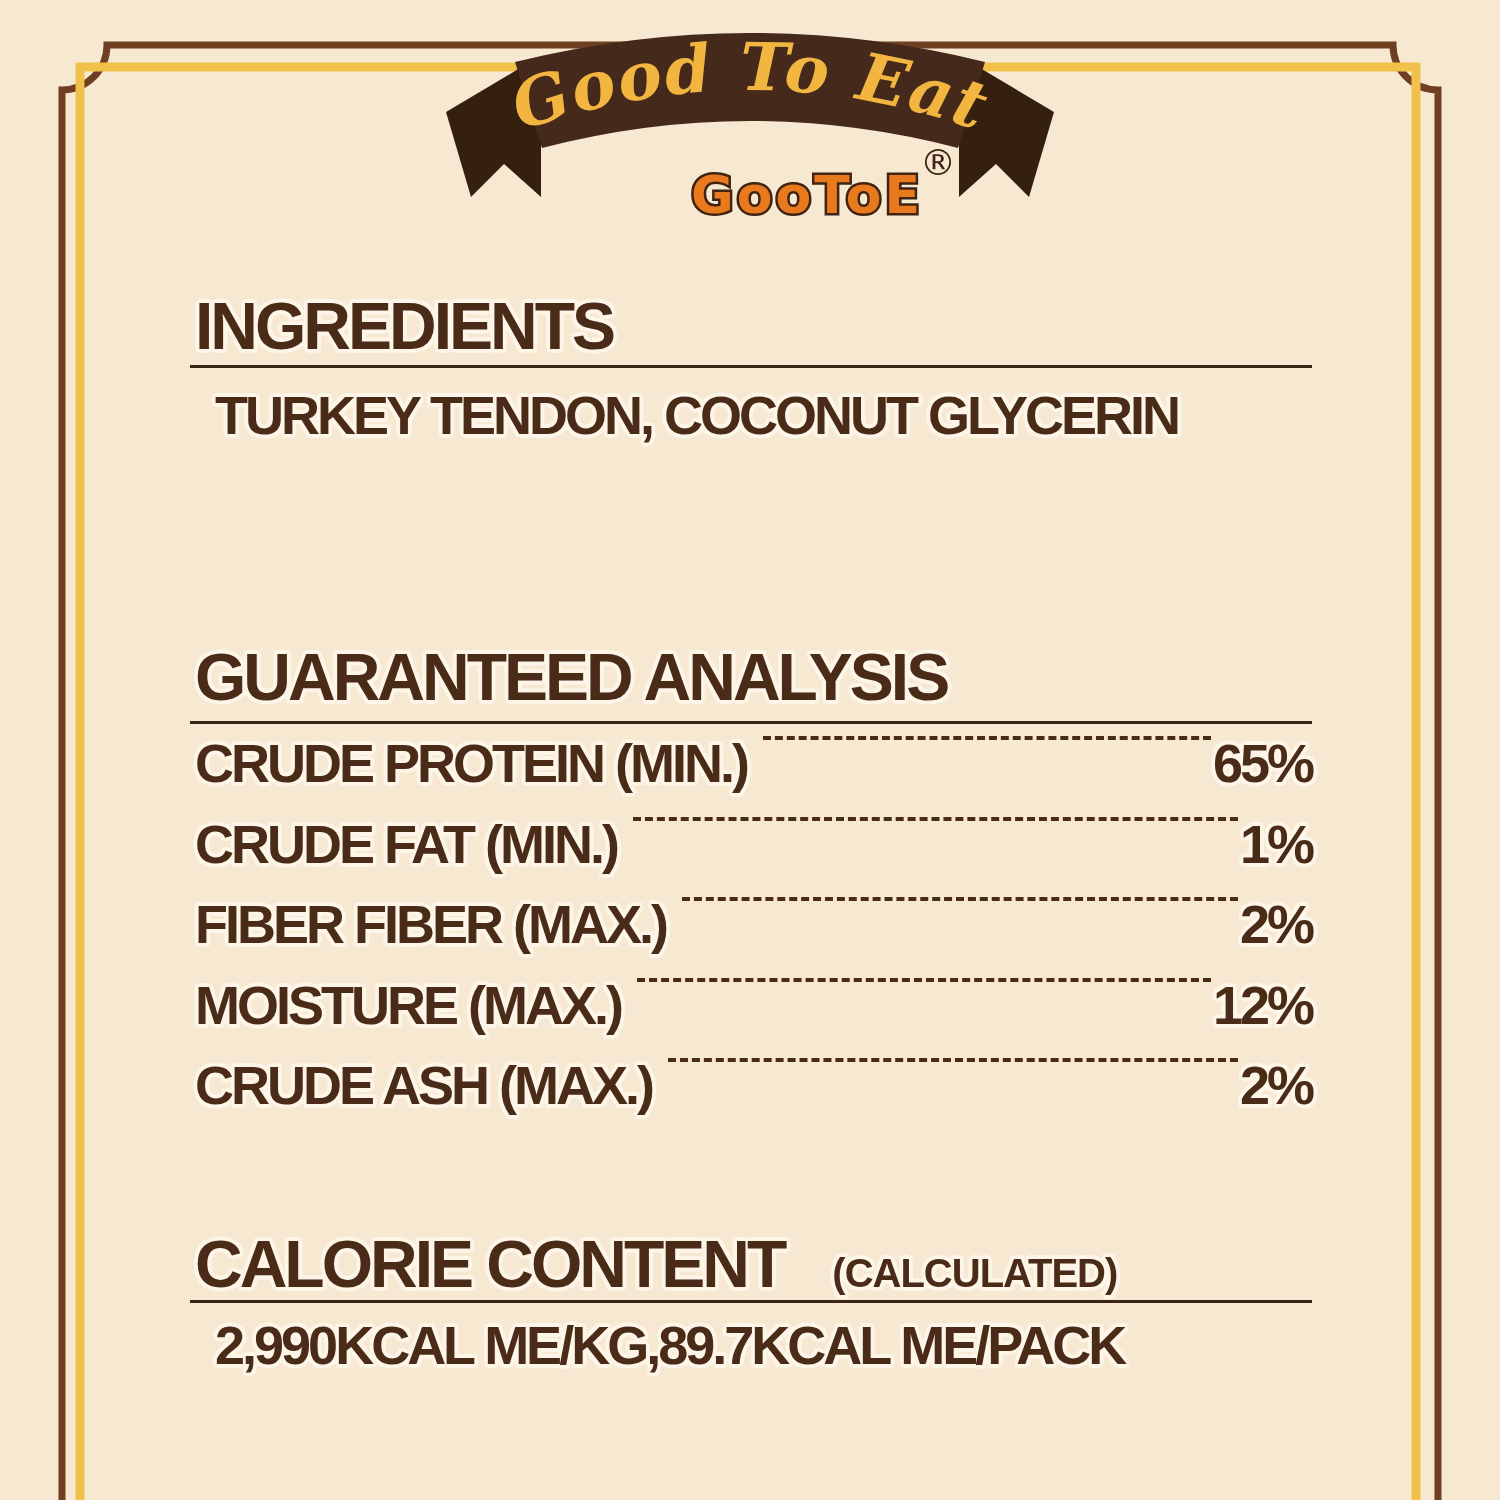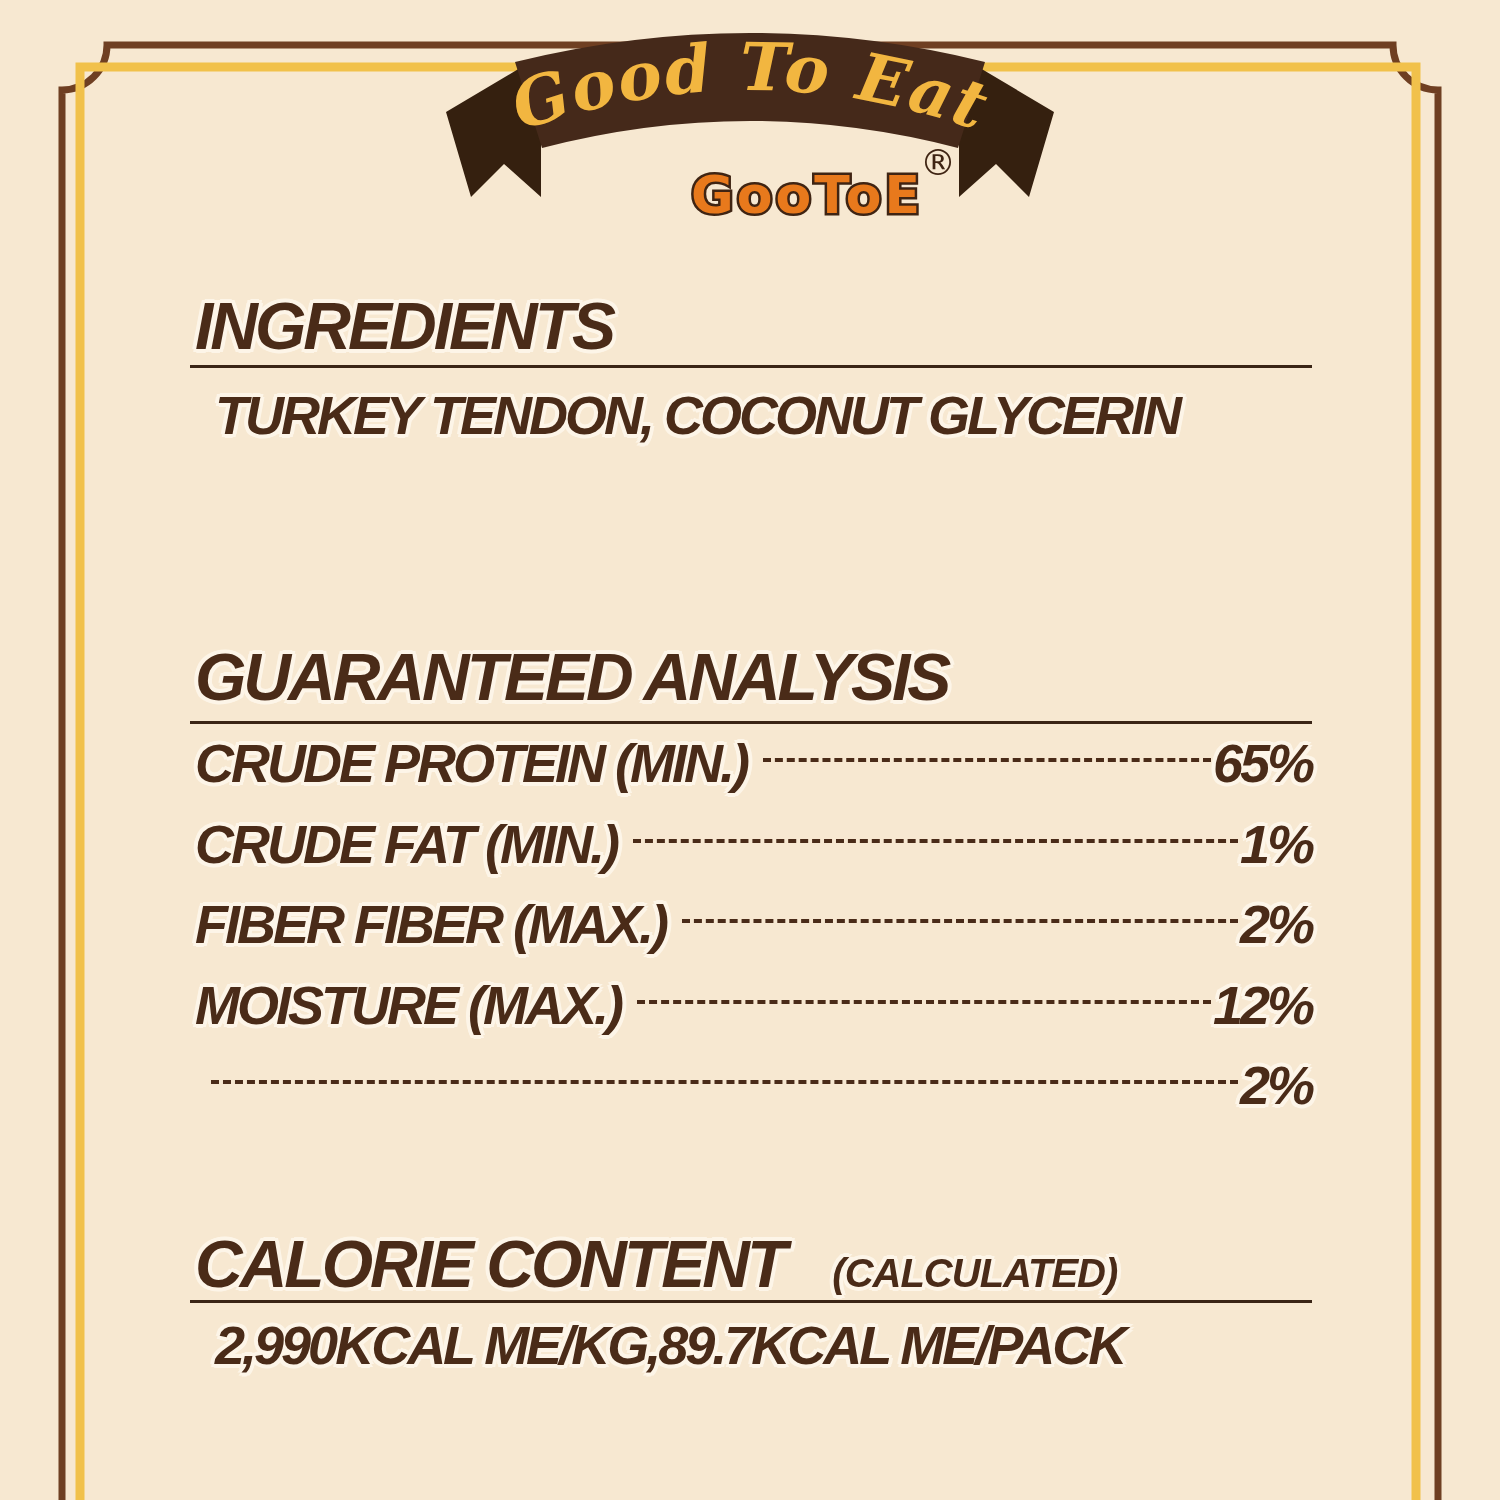--- a/index.html
+++ b/index.html
@@ -1,40 +1,40 @@
 <!DOCTYPE html>
 <html><head>
 <meta charset="utf-8">
 <style>
   html,body{margin:0;padding:0;}
   body{width:1500px;height:1500px;background:#f7e8d1;font-family:"Liberation Sans",sans-serif;}
   .page{position:relative;width:1500px;height:1500px;overflow:hidden;background:#f7e8d1;}
   .art{position:absolute;left:0;top:0;width:1500px;height:1500px;display:block;}
 
-  .content{position:absolute;left:0;top:0;width:1500px;height:1500px;font-style:italic;}
+  .content{position:absolute;left:0;top:0;width:1500px;height:1500px;}
   .outlined{
     color:#4a2b18;
     text-shadow:
       -4px 0 0 #fdf5e8, 4px 0 0 #fdf5e8, 0 -4px 0 #fdf5e8, 0 4px 0 #fdf5e8,
       -3px -3px 0 #fdf5e8, 3px -3px 0 #fdf5e8, -3px 3px 0 #fdf5e8, 3px 3px 0 #fdf5e8;
   }
   .h1{
     position:absolute;left:195px;
     font-size:66px;font-weight:bold;letter-spacing:-3px;line-height:66px;white-space:nowrap;
   }
   .h1small{font-size:40px;font-weight:bold;letter-spacing:-1px;margin-left:48px;}
   .heading-flex{display:flex;align-items:baseline;}
   .btext{
     position:absolute;left:195px;
     font-size:54px;font-weight:bold;letter-spacing:-3px;line-height:54px;white-space:nowrap;margin-left:20px;
   }
   .rule{position:absolute;left:190px;width:1122px;height:3px;background:#3a2415;}
   .row{
     position:absolute;left:195px;width:1117px;
-    display:flex;align-items:center;
+    display:flex;align-items:flex-start;
   }
   .lbl,.val{
     font-size:54px;font-weight:bold;letter-spacing:-3px;line-height:54px;white-space:nowrap;
   }
   .leader{
     flex:1 1 auto;
     border-bottom:4px dashed #4a2b18;
     margin:0 2px 6px 16px;
     height:0;
   }
@@ -90,20 +90,21 @@
       <span class="lbl outlined">FIBER FIBER (MAX.)</span>
       <span class="leader"></span>
       <span class="val outlined">2%</span>
     </div>
     <div class="row" style="top:978px">
       <span class="lbl outlined">MOISTURE (MAX.)</span>
       <span class="leader"></span>
       <span class="val outlined">12%</span>
     </div>
     <div class="row" style="top:1058px">
+      <span class="lbl outlined">CRUDE ASH (MAX.)</span>
       <span class="leader"></span>
       <span class="val outlined">2%</span>
     </div>
 
     <div class="h1 heading-flex" style="top:1231px">
       <span class="outlined">CALORIE CONTENT</span>
       <span class="h1small outlined">(CALCULATED)</span>
     </div>
     <div class="rule" style="top:1300px"></div>
     <div class="btext outlined" style="top:1318px">2,990KCAL ME/KG,89.7KCAL ME/PACK</div>

